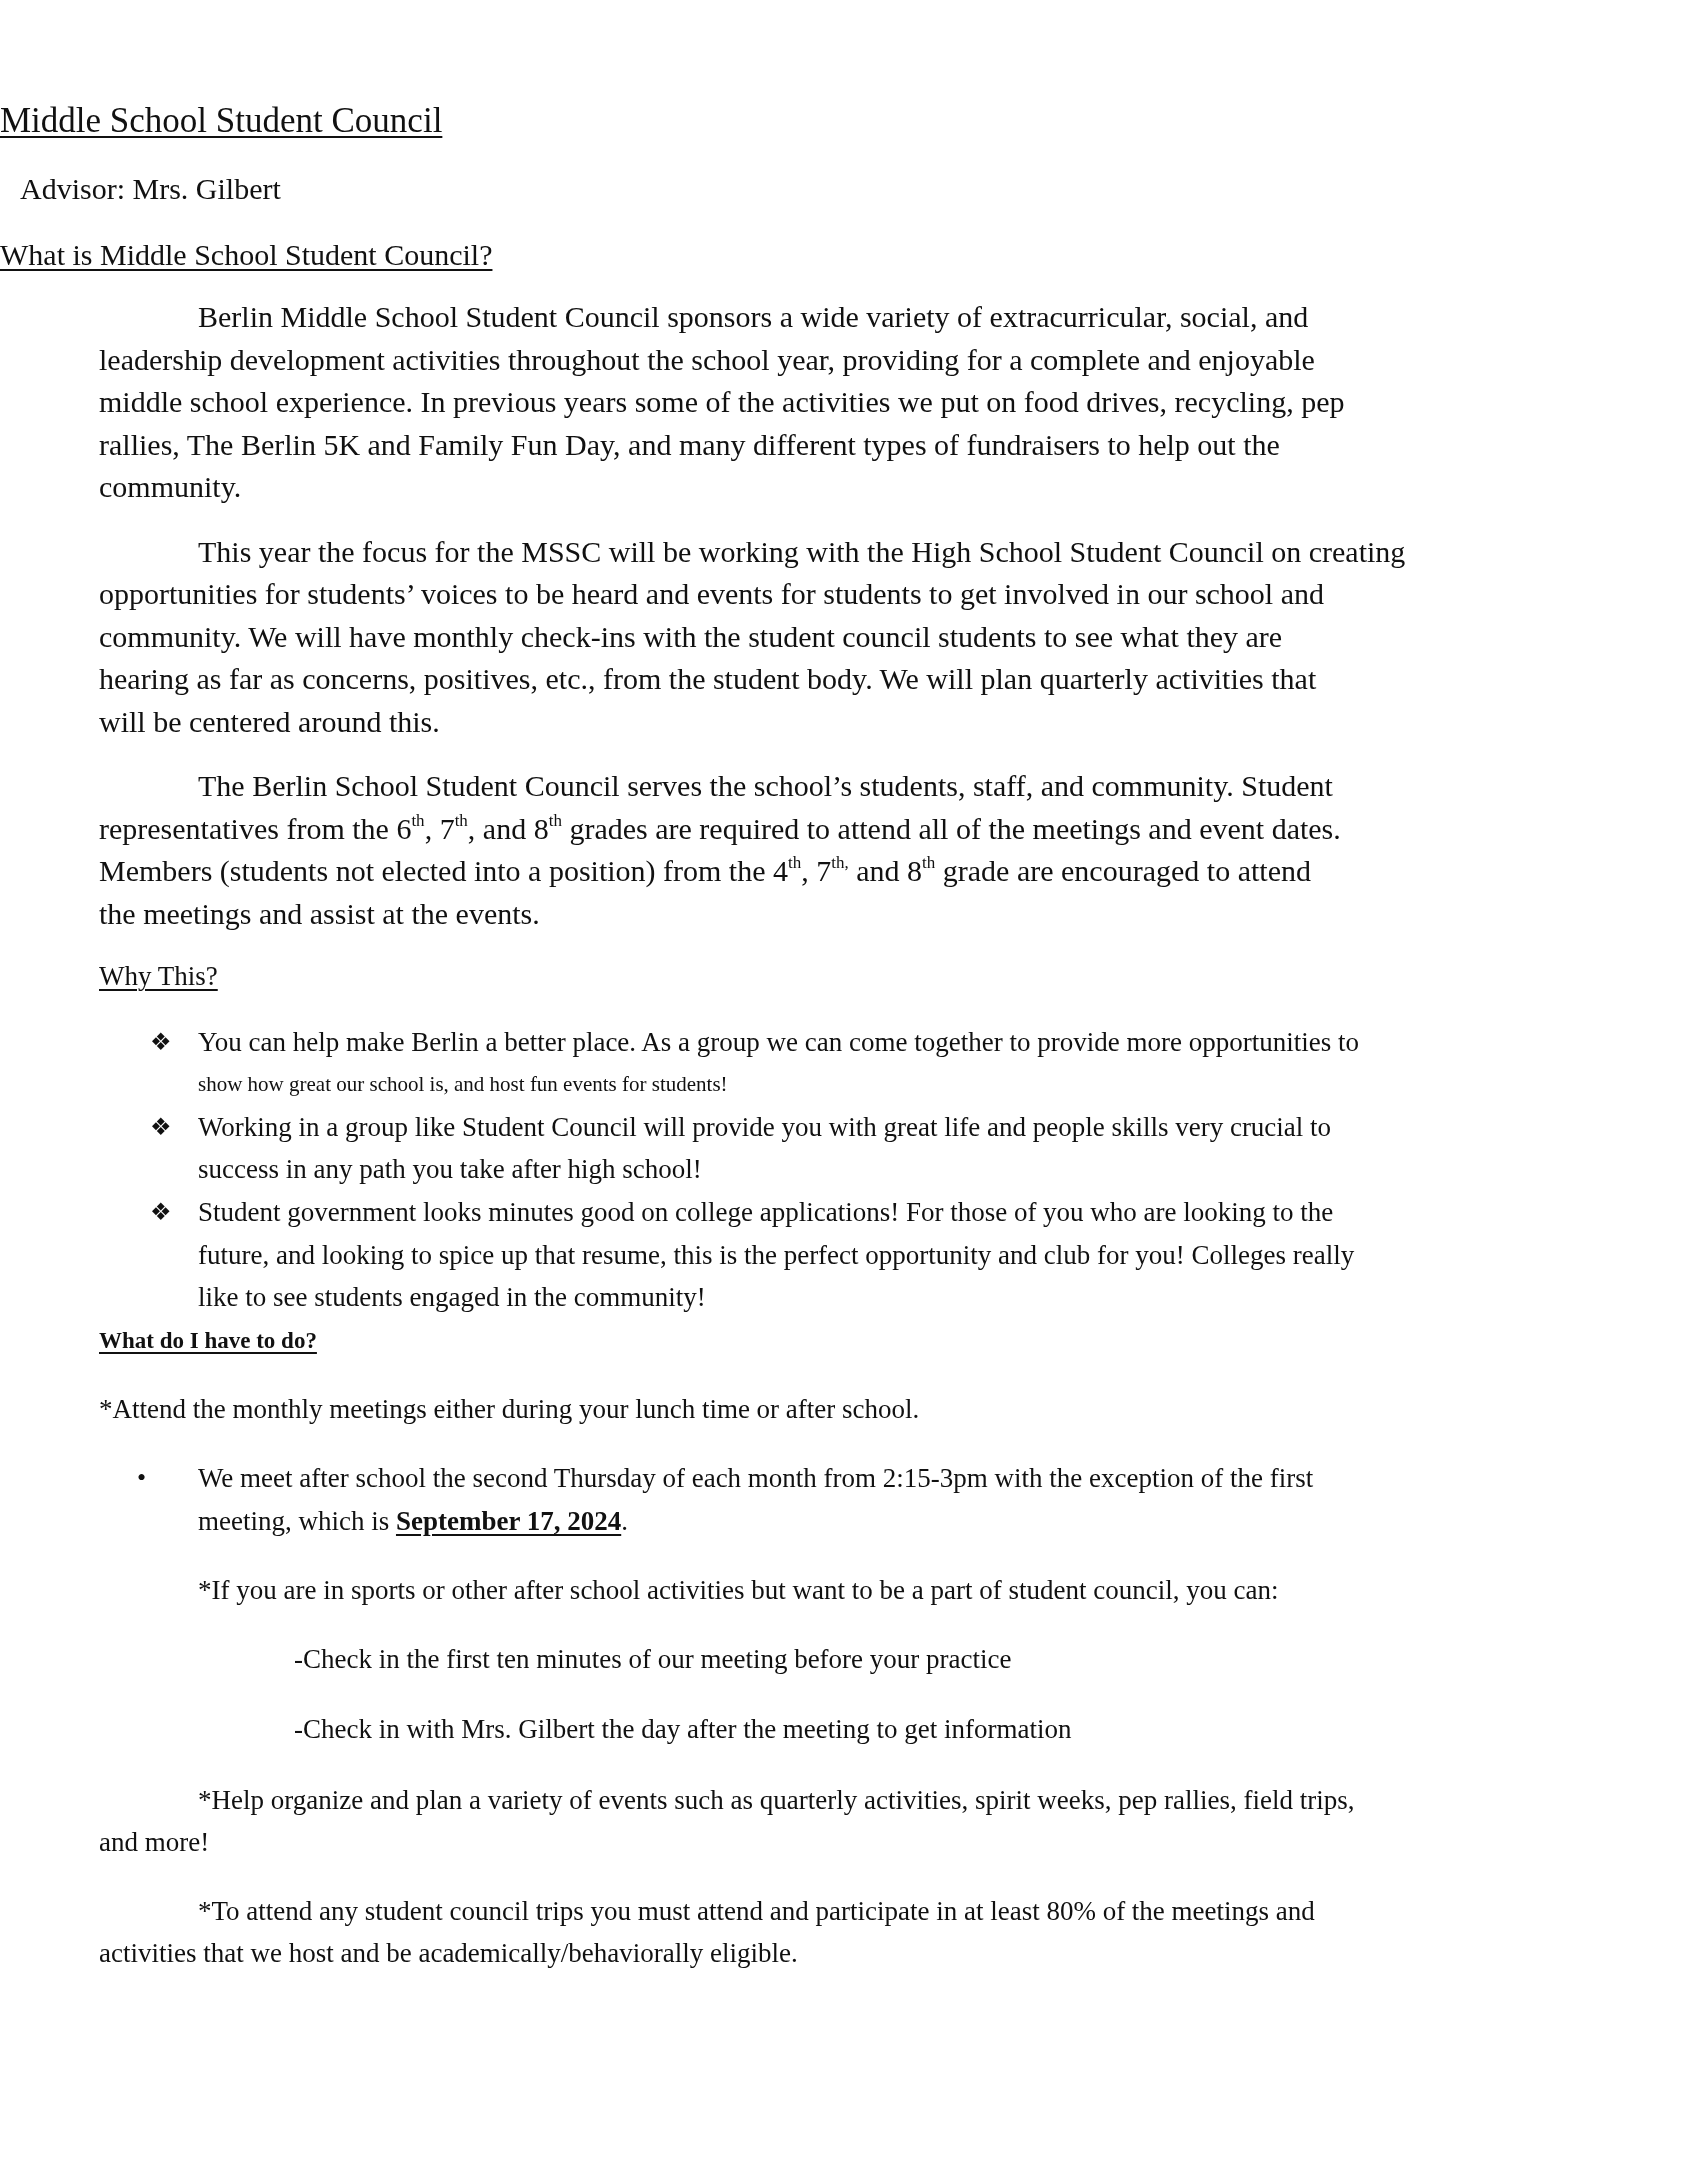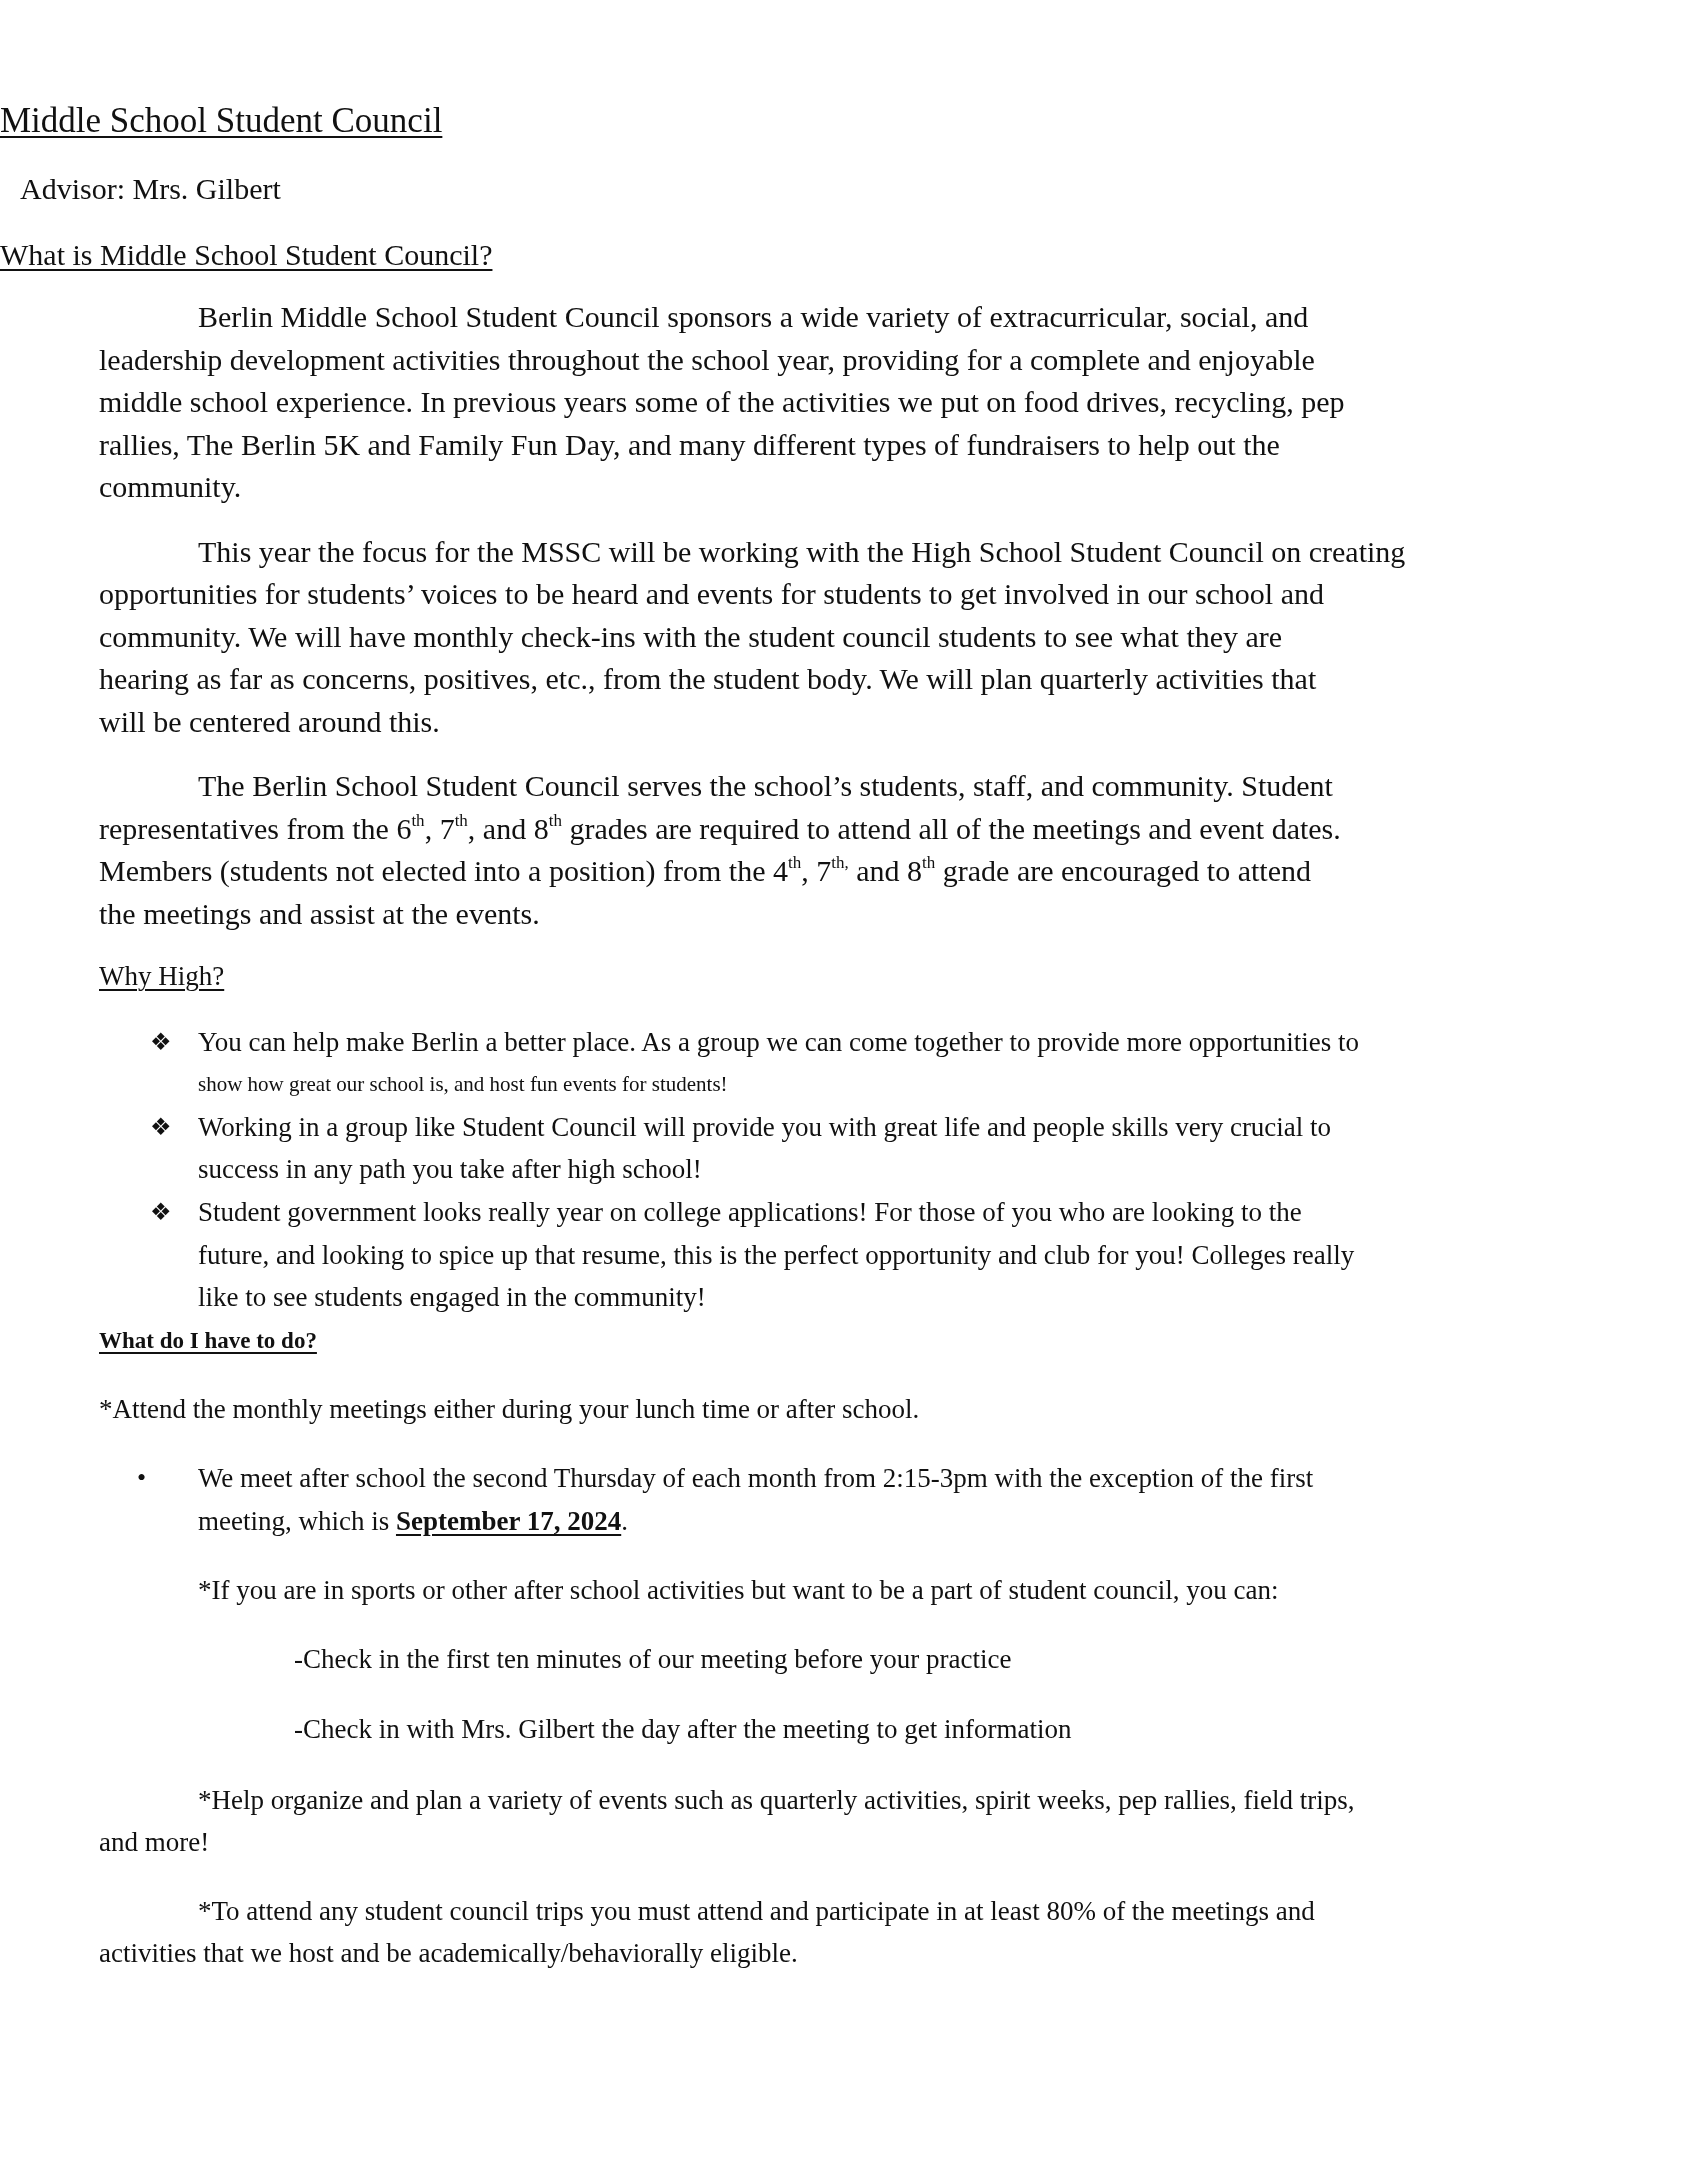--- a/index.html
+++ b/index.html
@@ -40,34 +40,34 @@
   <div class="line" style="top:766px; left:198px;">The Berlin School Student Council serves the school’s students, staff, and community.  Student</div>
   <div class="line" style="top:809px; left:99px;">
     <span>representatives from the 6</span><sup>th</sup><span>, 7</span><sup>th</sup><span>, and 8</span><sup>th</sup><span> grades are required to attend all of the meetings and event dates.</span>
   </div>
   <div class="line" style="top:851px; left:99px;">
     <span>Members (students not elected into a position) from the 4</span><sup>th</sup><span>, 7</span><sup>th,</sup><span> and 8</span><sup>th</sup><span> grade are encouraged to attend</span>
   </div>
   <div class="line" style="top:894px; left:99px;">the meetings and assist at the events.</div>
 </div>
 
-<div class="line u" style="top:956px; left:99px; font-size:27px;">Why High?</div>
+<div class="line u" style="top:956px; left:99px; font-size:27px;">Why This?</div>
 
 <div style="font-size:27px;">
 
   <span class="glyph" style="top:1022px; left:150px;">❖</span>
   <div class="line" style="top:1022px; left:198px; font-size:27px;">You can help make Berlin a better place. As a group we can come together to provide more opportunities to</div>
   <div class="line" style="top:1064px; left:198px; font-size:21px;">show how great our school is, and host fun events for students!</div>
 
   <span class="glyph" style="top:1107px; left:150px;">❖</span>
   <div class="line" style="top:1107px; left:198px; font-size:27px;">Working in a group like Student Council will provide you with great life and people skills very crucial to</div>
   <div class="line" style="top:1149px; left:198px; font-size:27px;">success in any path you take after high school!</div>
 
   <span class="glyph" style="top:1192px; left:150px;">❖</span>
-  <div class="line" style="top:1192px; left:198px; font-size:27px;">Student government looks really year on college applications! For those of you who are looking to the</div>
+  <div class="line" style="top:1192px; left:198px; font-size:27px;">Student government looks minutes good on college applications! For those of you who are looking to the</div>
   <div class="line" style="top:1235px; left:198px; font-size:27px;">future, and looking to spice up that resume, this is the perfect opportunity and club for you! Colleges really</div>
   <div class="line" style="top:1277px; left:198px; font-size:27px;">like to see students engaged in the community!</div>
 </div>
 
 <div class="line b u" style="top:1321px; left:99px; font-size:23px;">What do I have to do?</div>
 
 <div class="line" style="top:1389px; left:99px; font-size:27px;">*Attend the monthly meetings either during your lunch time or after school.</div>
 
 <span class="glyph" style="top:1458px; left:137px; font-size:26px;">•</span>
 <div class="line" style="top:1458px; left:198px; font-size:27px;">We meet after school the second Thursday of each month from 2:15-3pm with the exception of the first</div>

